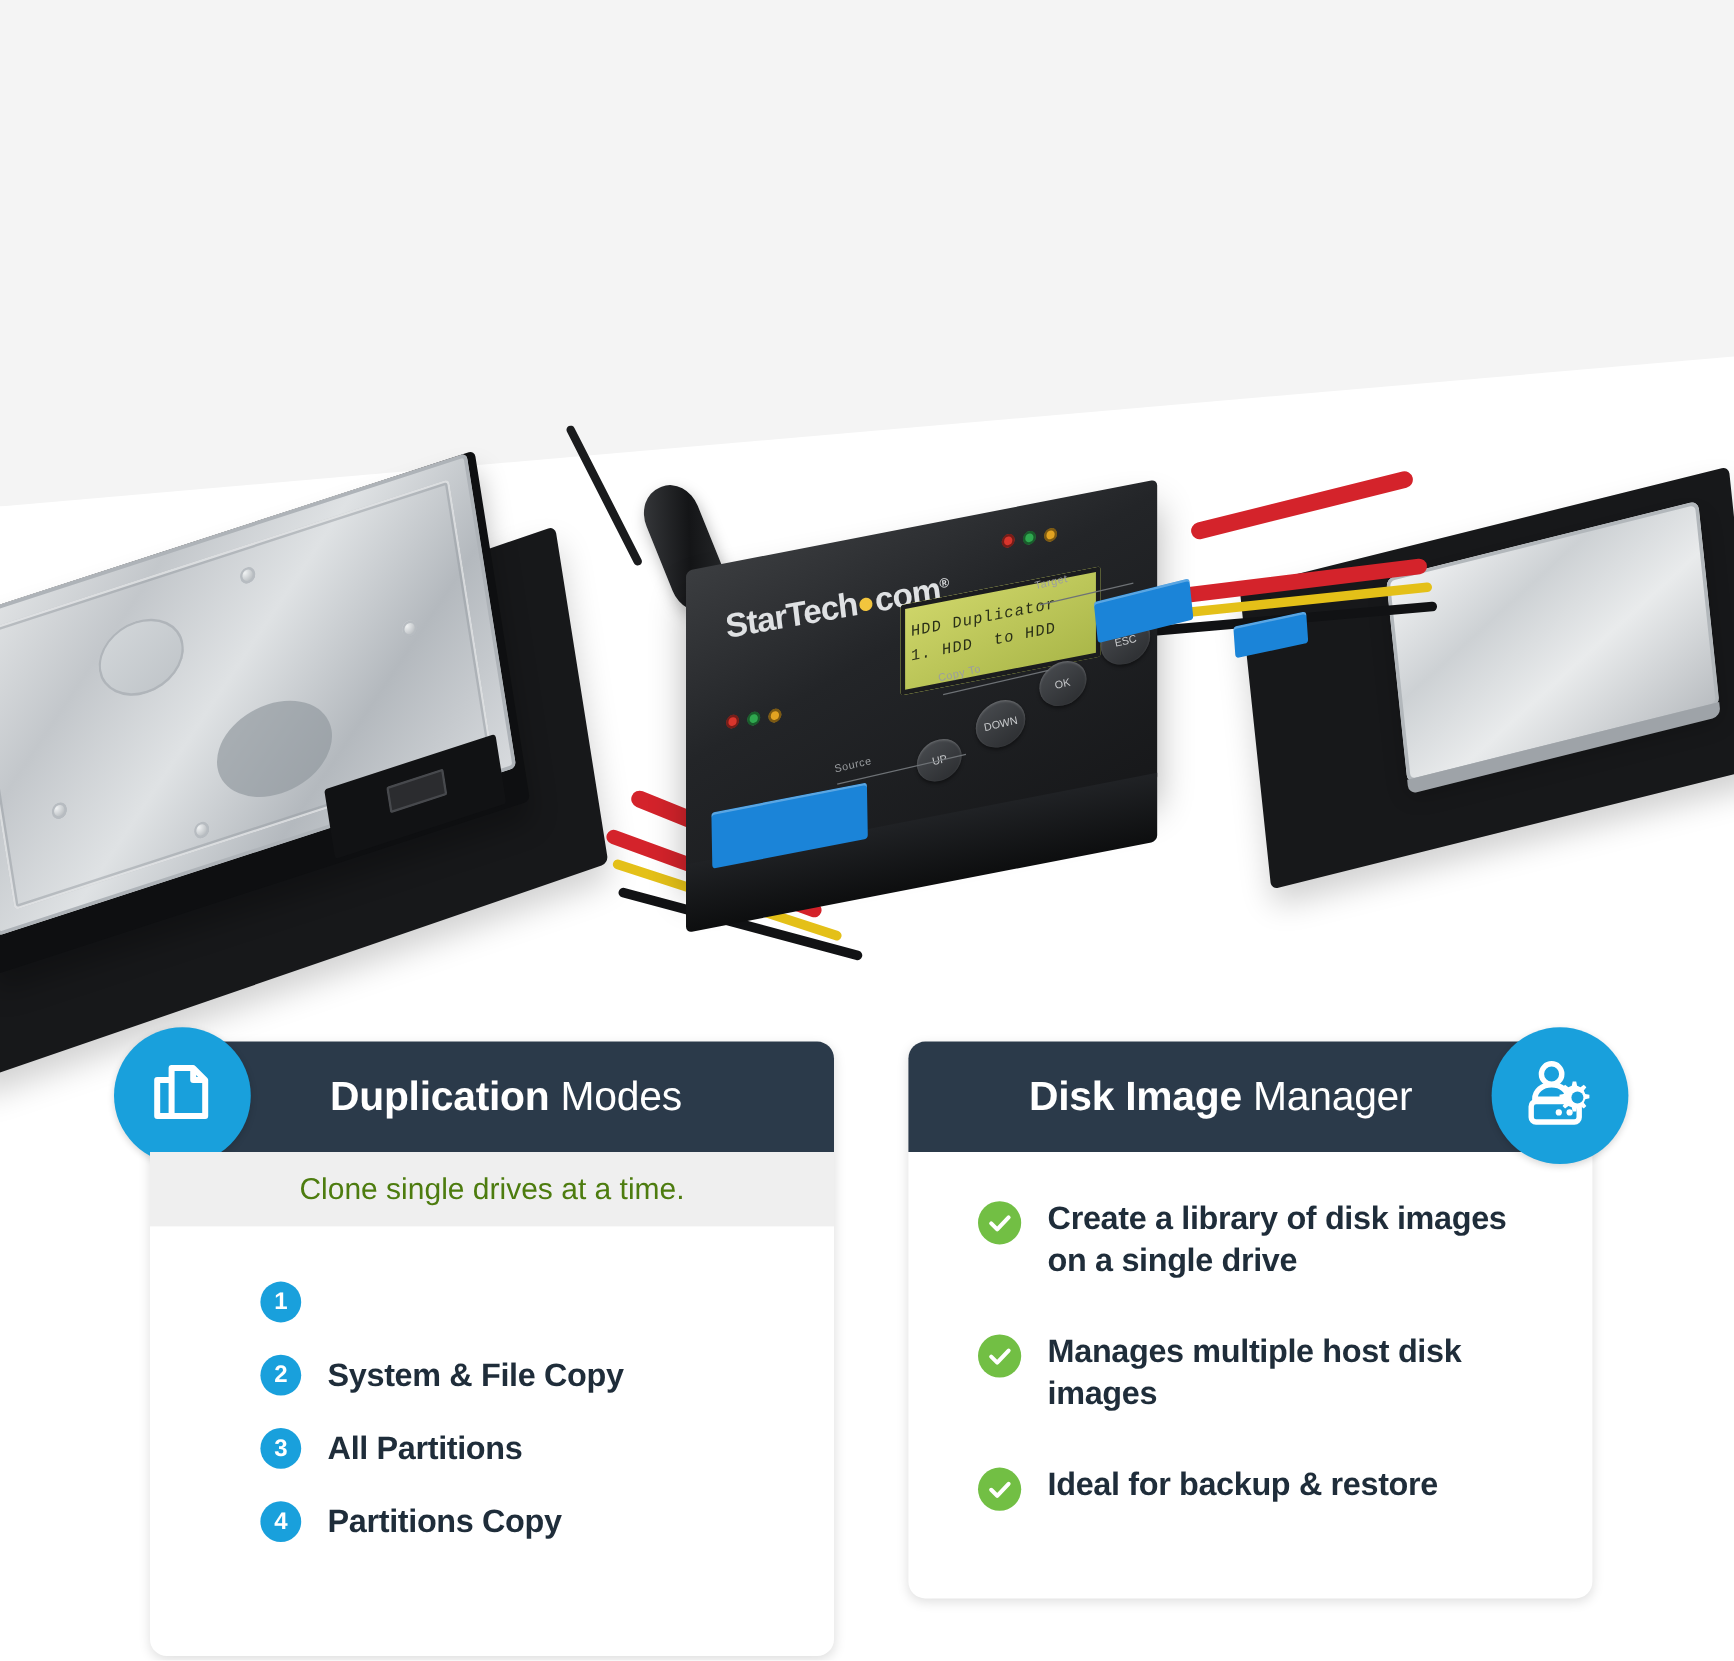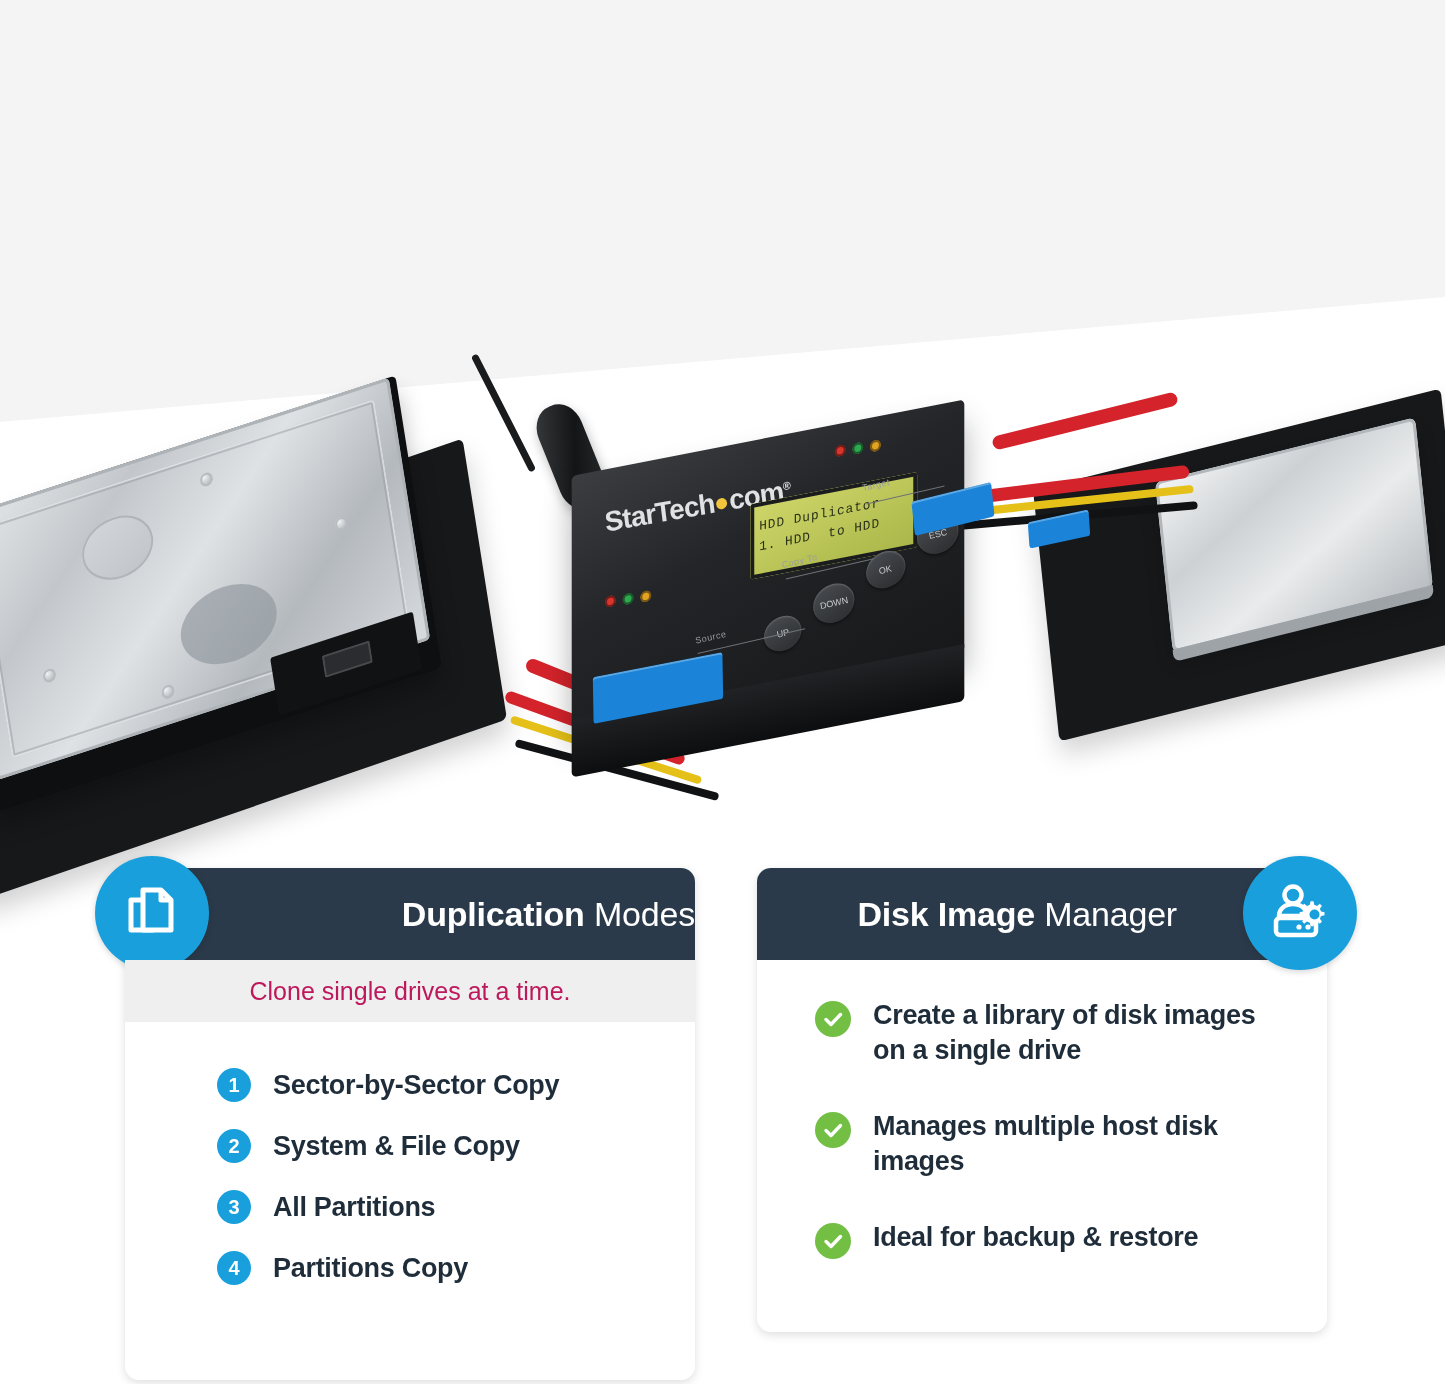--- a/index.html
+++ b/index.html
@@ -348,21 +348,21 @@
     position: absolute;
     left: 0; top: 0;
     width: 100%;
     height: 92px;
     background: #2b3a4a;
     border-radius: 14px 14px 0 0;
     display: flex;
     align-items: center;
     box-sizing: border-box;
   }
-  .card-left  .card-head { padding-left: 150px; justify-content: flex-end; }
+  .card-left  .card-head { padding-left: 150px; }
   .card-right .card-head { padding-right: 150px; justify-content: flex-end; }
 
   .card-title {
     color: #ffffff;
     font-size: 34px;
     font-weight: 300;
     white-space: nowrap;
     letter-spacing: -0.2px;
   }
   .card-title b { font-weight: 700; }
@@ -386,21 +386,21 @@
     left: 0; top: 92px;
     width: 100%;
     height: 62px;
     background: #efefef;
     display: flex;
     align-items: center;
     justify-content: center;
     box-sizing: border-box;
   }
   .subtitle-bar span {
-    color: #be185d;
+    color: #4d7c0f;
     font-size: 25px;
     font-weight: 300;
   }
 
   
   .num-list {
     position: absolute;
     left: 0; top: 200px;
     width: 100%;
     box-sizing: border-box;
@@ -574,21 +574,20 @@
         </svg>
       </div>
 
       <div class="subtitle-bar">
         <span>Clone single drives at a time.</span>
       </div>
 
       <div class="num-list">
         <div class="num-item">
           <div class="num-circle">1</div>
-          <div class="num-label">Sector-by-Sector Copy</div>
         </div>
         <div class="num-item">
           <div class="num-circle">2</div>
           <div class="num-label">System &amp; File Copy</div>
         </div>
         <div class="num-item">
           <div class="num-circle">3</div>
           <div class="num-label">All Partitions</div>
         </div>
         <div class="num-item">

